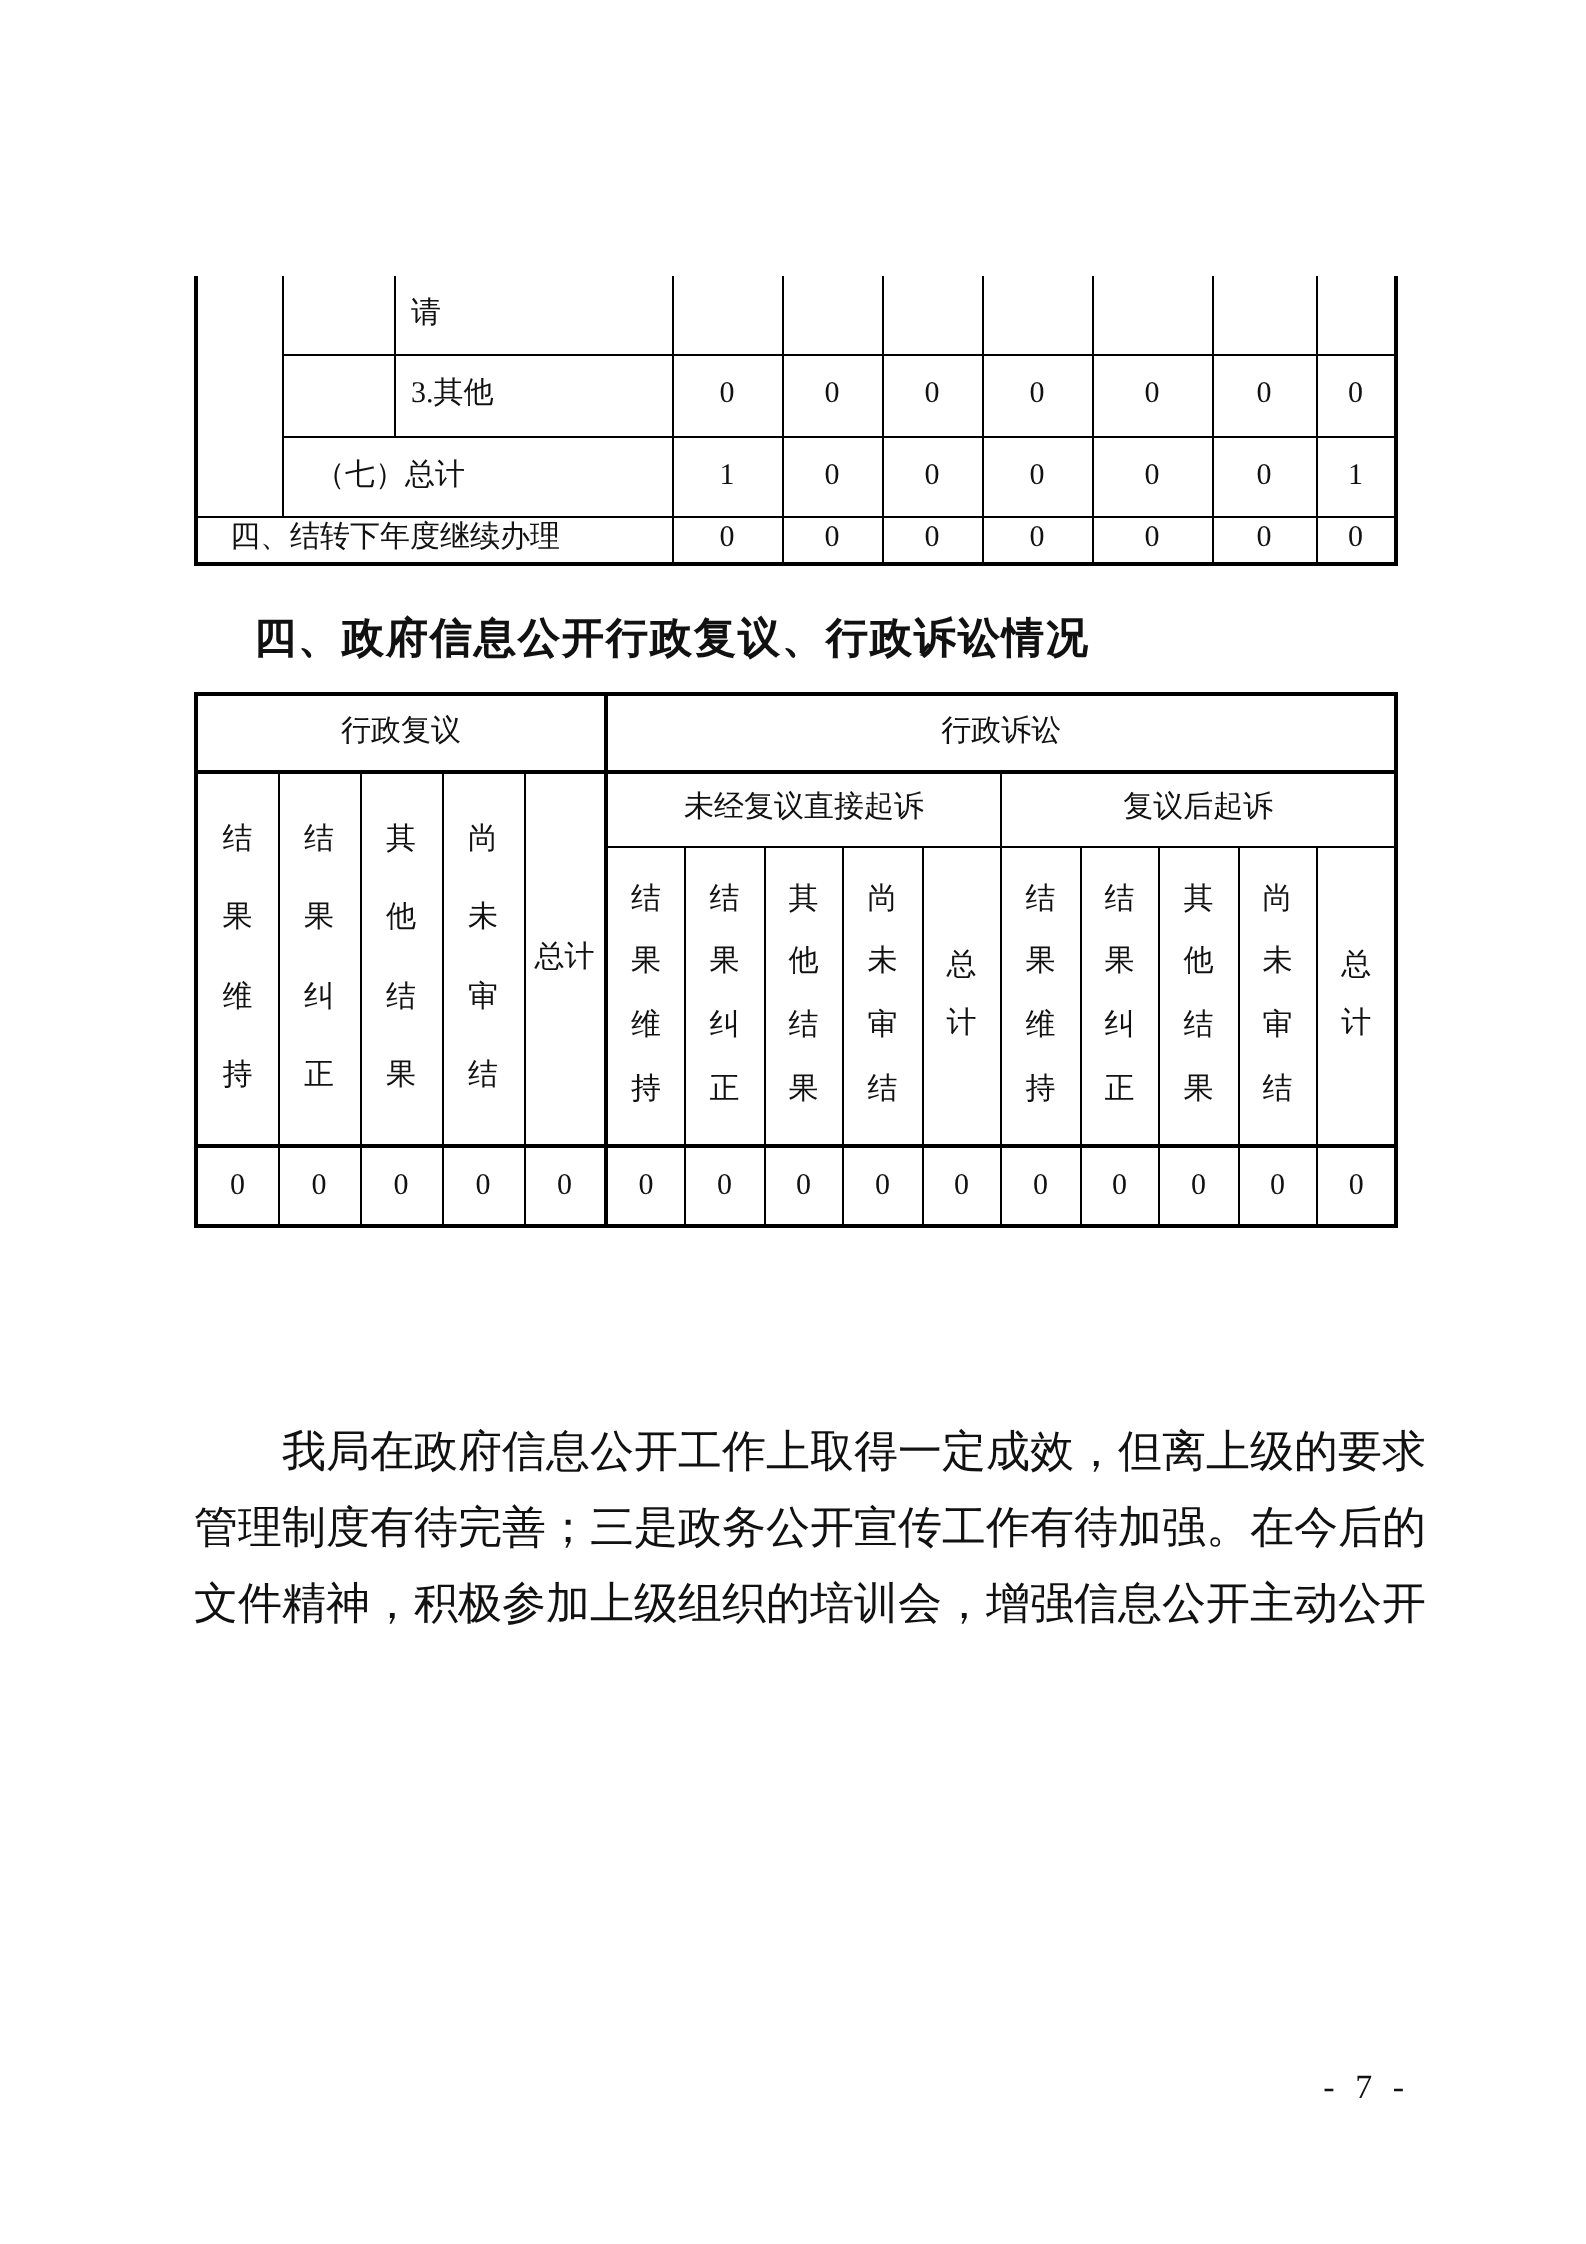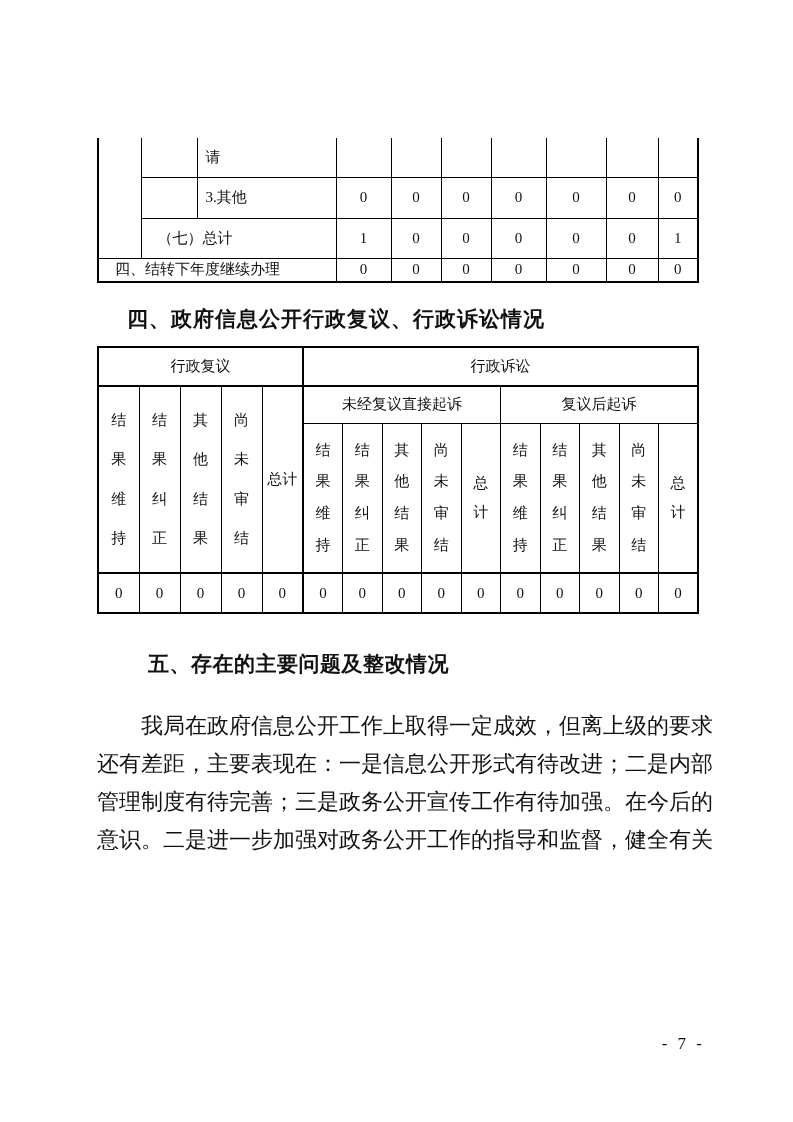--- a/index.html
+++ b/index.html
@@ -264,24 +264,22 @@
       <td>0</td>
       <td>0</td>
       <td>0</td>
       <td>0</td>
       <td>0</td>
       <td>0</td>
     </tr>
   </tbody>
     </table>
 
-  <div class="h5">五、存在的主要问题及整改情况</div>
 
   <div class="para">
     <div class="pline first">我局在政府信息公开工作上取得一定成效，但离上级的要求</div>
-    <div class="pline">还有差距，主要表现在：一是信息公开形式有待改进；二是内部</div>
     <div class="pline">管理制度有待完善；三是政务公开宣传工作有待加强。在今后的</div>
-    <div class="pline">意识。二是进一步加强对政务公开工作的指导和监督，健全有关</div>
+    <div class="pline">文件精神，积极参加上级组织的培训会，增强信息公开主动公开</div>
   </div>
 
   <div class="pageno">- 7 -</div>
 
 </div>
 
 </body></html>

